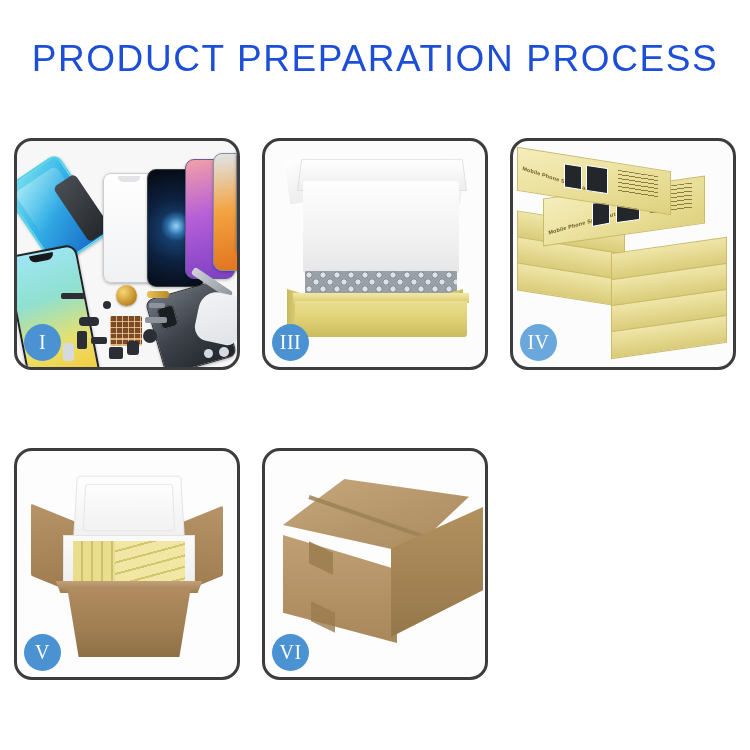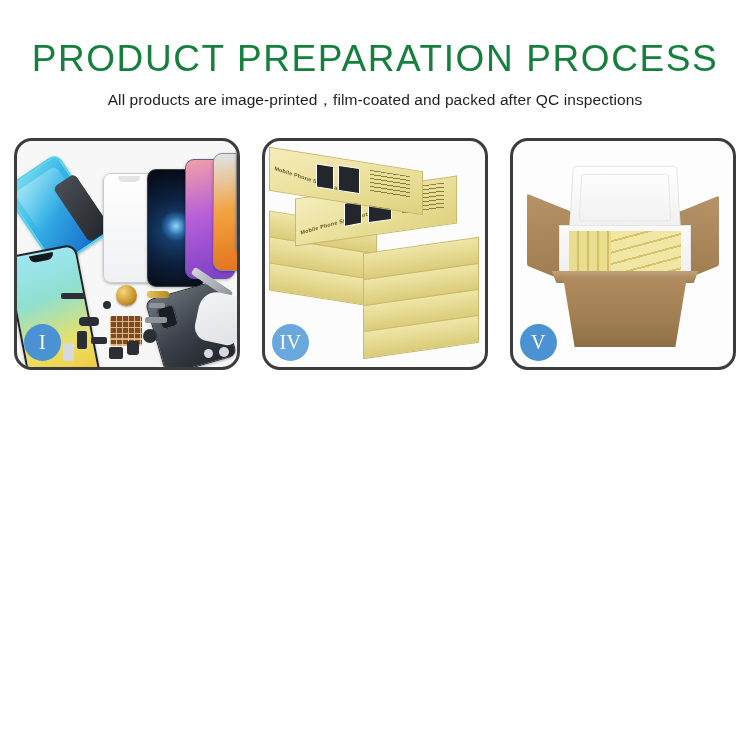--- a/index.html
+++ b/index.html
@@ -20,21 +20,21 @@
     width: 750px;
     padding-top: 36px;
     text-align: center;
     background: #ffffff;
   }
   .title {
     font-family: "Liberation Sans", sans-serif;
     font-size: 37px;
     font-weight: 400;
     letter-spacing: 1.6px;
-    color: #15803d;
+    color: #1d4ed8;
     line-height: 46px;
     margin: 0;
     white-space: nowrap;
     text-align: center;
   }
   .subtitle {
     font-family: "Liberation Sans", sans-serif;
     font-size: 15.5px;
     font-weight: 400;
     color: #1f1f1f;
@@ -396,21 +396,20 @@
   .p6-tape2{
     position:absolute;left:46px;top:156px;width:24px;height:20px;
     background:#9b7c4f;opacity:.8;transform:skewY(26deg);
   }
 </style>
 </head>
 <body>
 
 <div class="header">
   <div class="title">PRODUCT PREPARATION PROCESS</div>
-  <div class="subtitle">All products are image-printed，film-coated and packed after QC inspections</div>
 </div>
 
 <div class="grid">
 
   <div class="panel p1">
     <div class="panel-inner">
       <div class="ph p1-blue"></div>
       <div class="p1-darkstrip"></div>
       <div class="ph p1-glass"></div>
       <div class="ph p1-dark"></div>
@@ -435,20 +434,34 @@
       <div class="sp" style="left:126px;top:188px;width:14px;height:14px;border-radius:50%;"></div>
       <div class="sp pale" style="left:46px;top:202px;width:11px;height:18px;border-radius:2px;"></div>
       <div class="sp" style="left:86px;top:160px;width:8px;height:8px;border-radius:50%;"></div>
       <div class="sp pale" style="right:8px;top:206px;width:10px;height:10px;border-radius:50%;"></div>
       <div class="sp pale" style="right:24px;top:208px;width:9px;height:9px;border-radius:50%;"></div>
     </div>
     <div class="badge">I</div>
   </div>
 
 
+  <div class="panel p3">
+    <div class="panel-inner">
+      <div class="p3-flapL"></div>
+      <div class="p3-flapR"></div>
+      <div class="p3-lid"></div>
+      <div class="p3-foamback"></div>
+      <div class="p3-bubblefill"></div>
+      <div class="p3-sideL"></div>
+      <div class="p3-sideR"></div>
+      <div class="p3-rim"></div>
+      <div class="p3-front"></div>
+    </div>
+    <div class="badge">III</div>
+  </div>
 
   <div class="panel p4">
     <div class="panel-inner stack">
 
       <div class="bx" style="left:4px;top:78px;width:106px;height:26px;transform:skewY(9deg);"></div>
       <div class="bx" style="left:4px;top:104px;width:106px;height:26px;transform:skewY(9deg);"></div>
       <div class="bx" style="left:4px;top:130px;width:106px;height:26px;transform:skewY(9deg);"></div>
 
       <div class="bx" style="left:98px;top:104px;width:114px;height:26px;transform:skewY(-8deg);"></div>
       <div class="bx" style="left:98px;top:130px;width:114px;height:26px;transform:skewY(-8deg);"></div>
@@ -479,14 +492,25 @@
       <div class="p5-foamlid"></div>
       <div class="p5-foambody"></div>
       <div class="p5-inner"></div>
       <div class="p5-inner2"></div>
       <div class="p5-lip"></div>
       <div class="p5-frontwall"></div>
     </div>
     <div class="badge">V</div>
   </div>
 
+  <div class="panel p6">
+    <div class="panel-inner">
+      <div class="p6-top"></div>
+      <div class="p6-seam"></div>
+      <div class="p6-left"></div>
+      <div class="p6-right"></div>
+      <div class="p6-tape1"></div>
+      <div class="p6-tape2"></div>
+    </div>
+    <div class="badge">VI</div>
+  </div>
 
 </div>
 
 </body></html>

